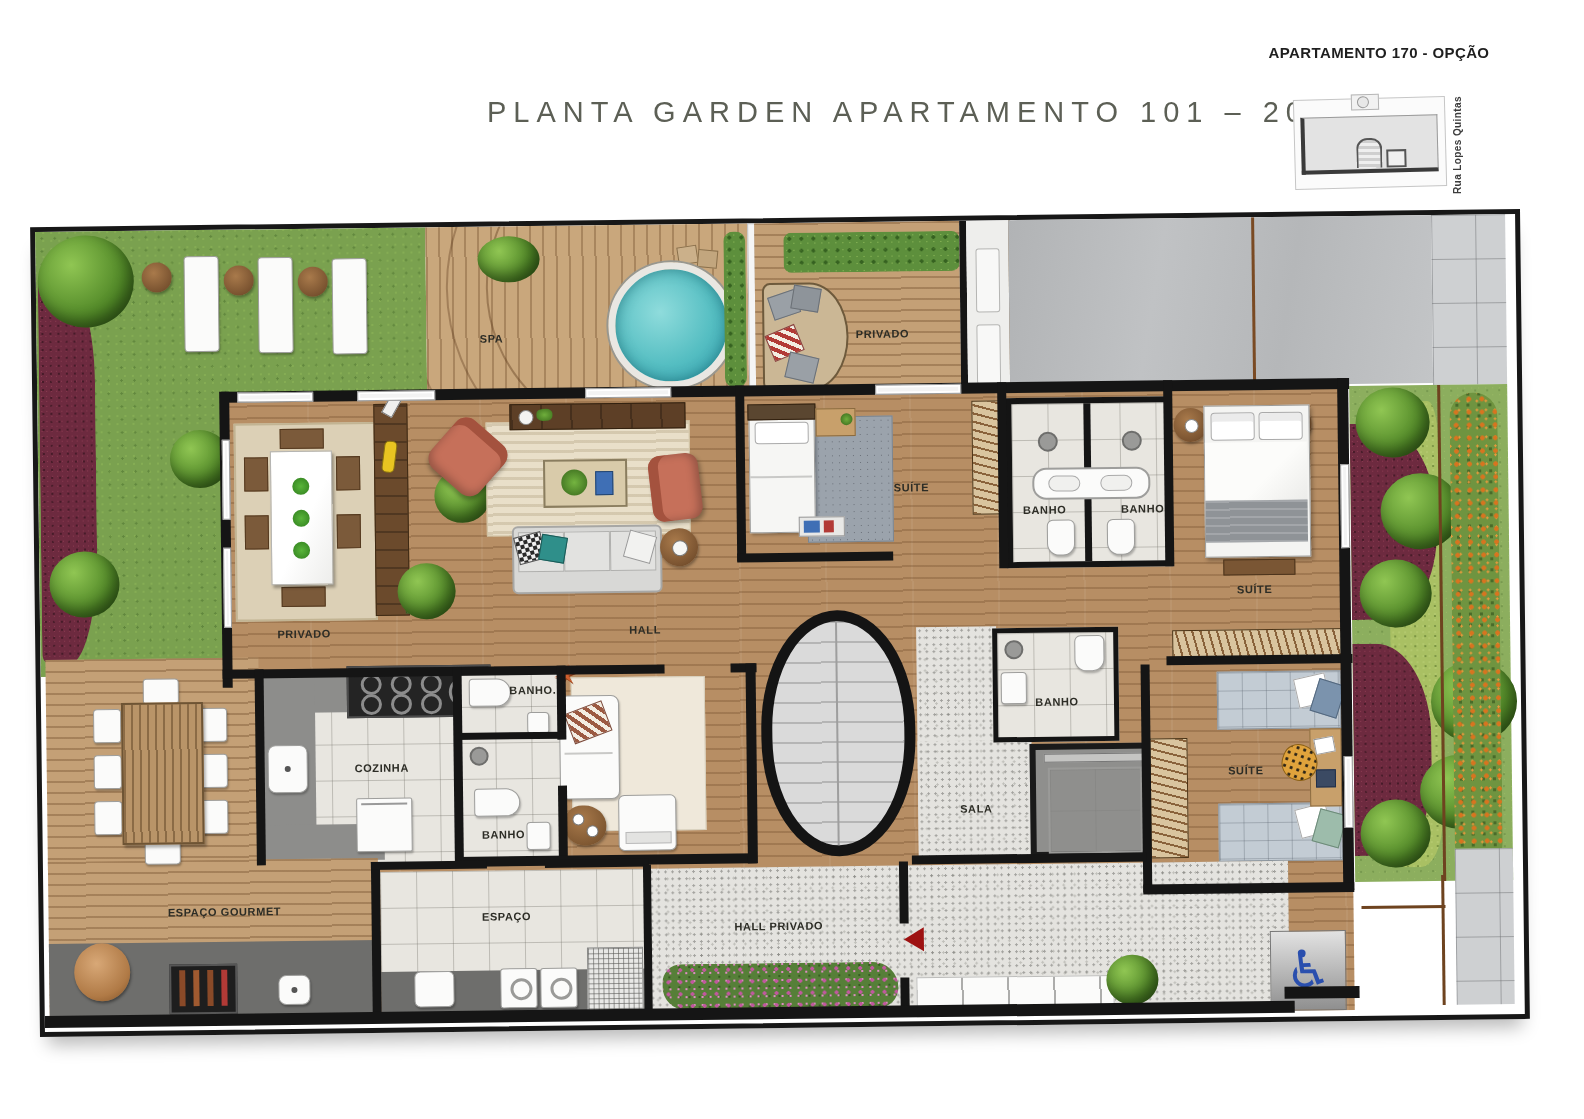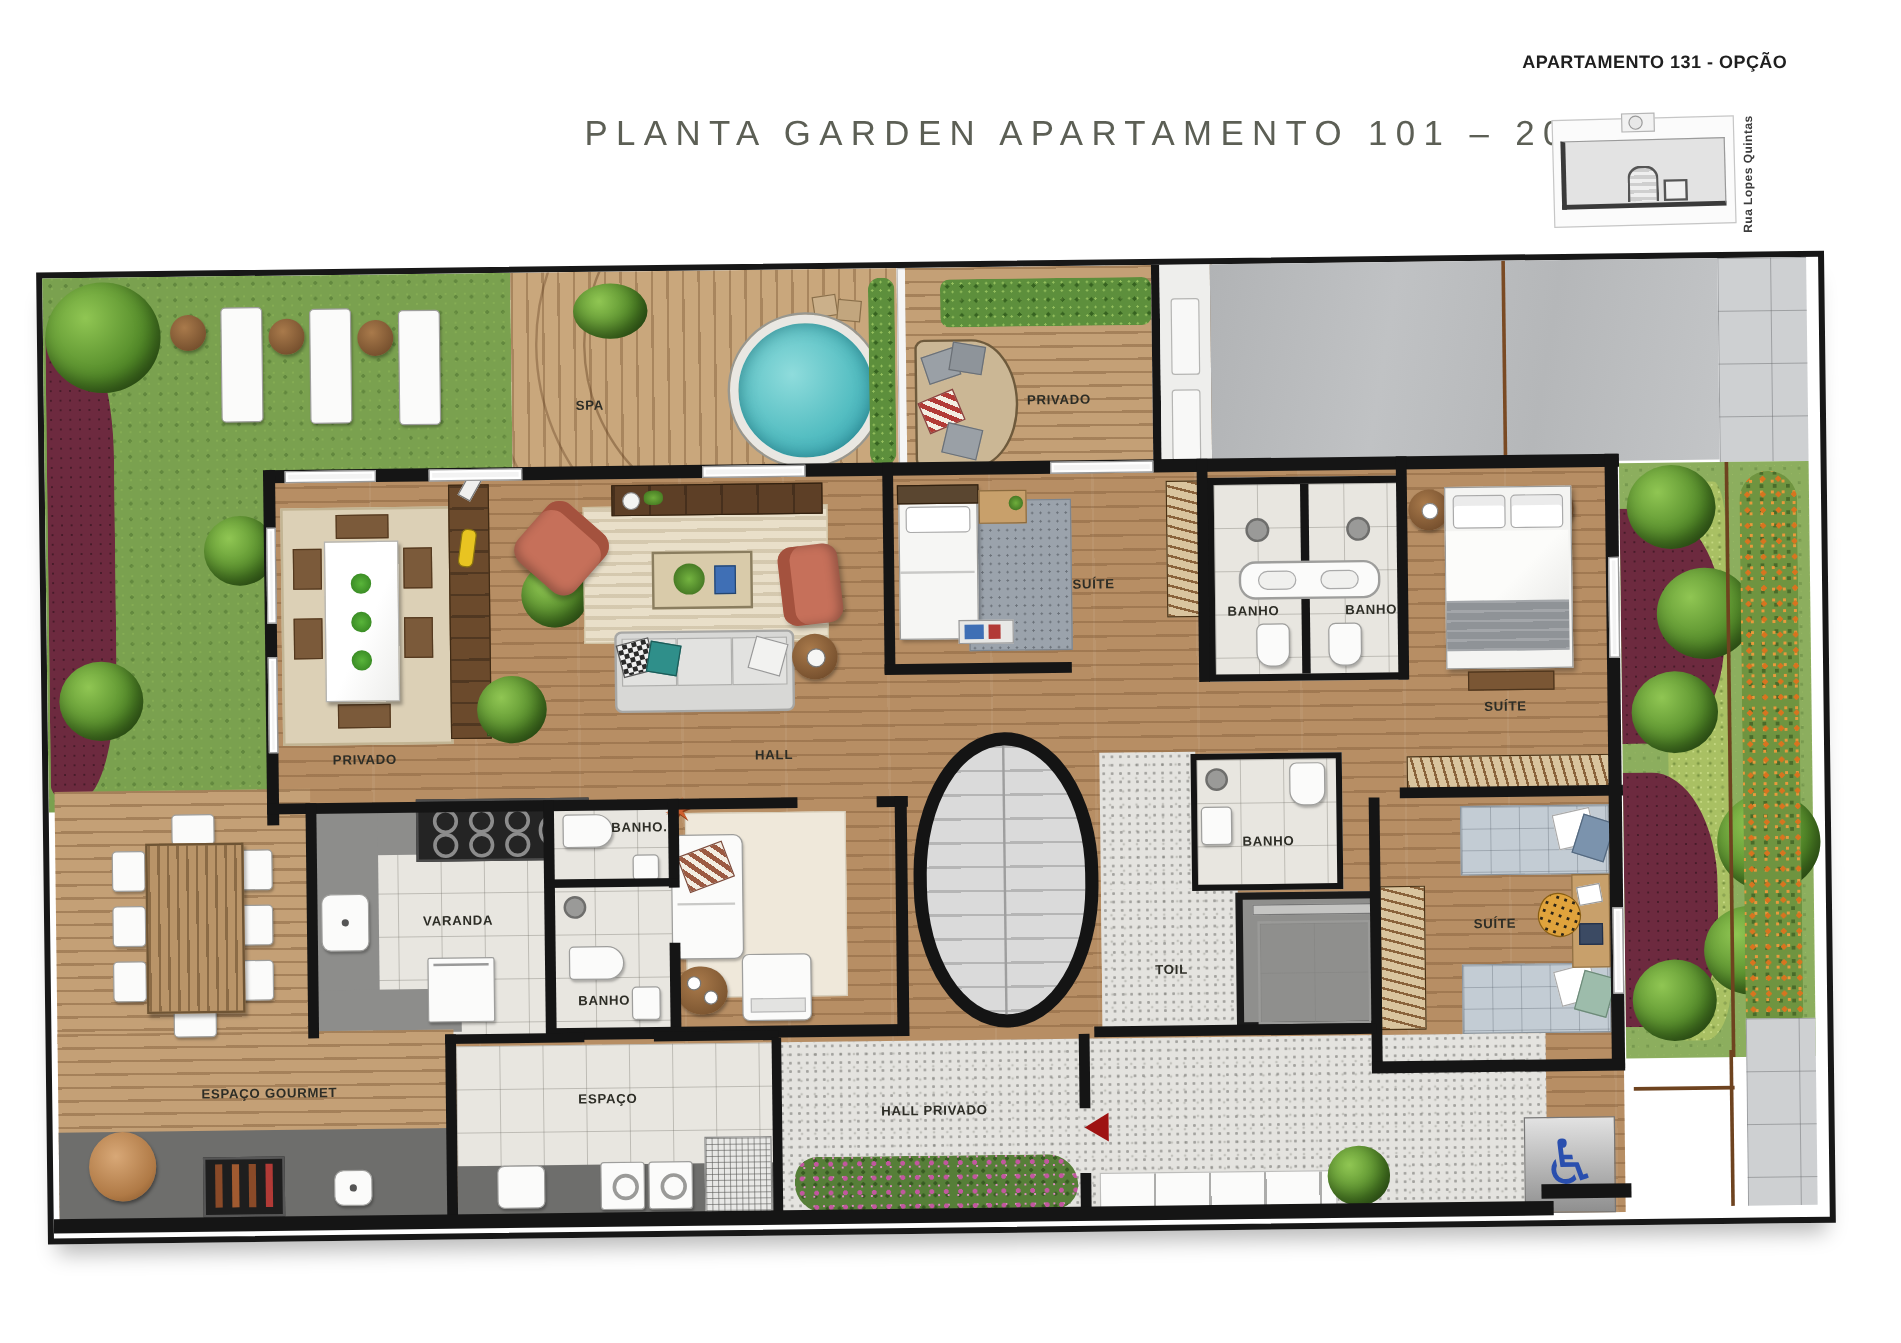--- a/index.html
+++ b/index.html
@@ -68,21 +68,21 @@
   .woodfurn{background:radial-gradient(circle at 40% 35%,#a97a4b,#7a5330 70%,#5d3d20);border-radius:50%;box-shadow:1px 2px 3px rgba(0,0,0,.35);}
 </style>
 </head>
 <body>
 <div id="stage">
 
 <div class="abs" style="left:487px;top:96px;font-size:29px;color:#5c5f55;letter-spacing:7px;font-weight:400;">
   <span>PLANTA GARDEN APARTAMENTO 101 – 207,19M</span><sup style="font-size:16px;">2</sup>
 </div>
 
-<div class="abs" style="left:1267px;top:44px;width:224px;text-align:center;font-weight:bold;font-size:15px;color:#1f1f1f;letter-spacing:.4px;">APARTAMENTO 131 - OPÇÃO</div>
+<div class="abs" style="left:1267px;top:44px;width:224px;text-align:center;font-weight:bold;font-size:15px;color:#1f1f1f;letter-spacing:.4px;">APARTAMENTO 170 - OPÇÃO</div>
 <div class="abs" style="left:1294px;top:94px;width:154px;height:96px;transform:rotate(-1.5deg);">
   <div class="abs" style="left:0;top:4px;width:150px;height:88px;background:#fbfbfb;border:1px solid #c6c6c6;"></div>
   <div class="abs" style="left:58px;top:0;width:26px;height:14px;border:1px solid #b5b5b5;background:#f2f2f2;"></div>
   <div class="abs" style="left:64px;top:2px;width:10px;height:10px;border:1px solid #9a9a9a;border-radius:50%;background:#e8e8e8;"></div>
   <div class="abs" style="left:7px;top:22px;width:132px;height:52px;background:#e3e3e3;border-top:1px solid #9a9a9a;border-right:1px solid #9a9a9a;border-left:4px solid #3a3a3a;border-bottom:4px solid #3a3a3a;"></div>
   <div class="abs" style="left:62px;top:44px;width:22px;height:28px;border:2px solid #555;border-bottom:none;border-radius:11px 11px 0 0;background:repeating-linear-gradient(180deg,#cfcfcf 0 3px,#efefef 3px 6px);"></div>
   <div class="abs" style="left:92px;top:56px;width:16px;height:14px;border:2px solid #555;background:#f0f0f0;"></div>
 </div>
 <div class="abs" style="left:1452px;top:92px;height:102px;writing-mode:vertical-rl;transform:rotate(180deg);
             font-weight:bold;font-size:10px;color:#3c3c3c;letter-spacing:.4px;">Rua Lopes Quintas</div>
@@ -264,21 +264,21 @@
     <div class="abs" style="left:42px;top:26px;width:15px;height:15px;border-radius:50%;border:3px solid #8c8c8c;"></div>
     <div class="abs" style="left:72px;top:26px;width:15px;height:15px;border-radius:50%;border:3px solid #8c8c8c;"></div>
     <div class="abs" style="left:100px;top:10px;width:24px;height:24px;border-radius:50%;border:3px solid #8c8c8c;"></div>
   </div>
   <div class="abs white-furn" style="left:226px;top:516px;width:38px;height:46px;border-radius:8px;">
     <div class="abs" style="left:16px;top:20px;width:6px;height:6px;border-radius:50%;background:#555;"></div>
   </div>
   <div class="abs white-furn" style="left:314px;top:570px;width:54px;height:52px;border-radius:2px;">
     <div class="abs" style="left:4px;top:4px;width:46px;height:2px;background:#999;"></div>
   </div>
-  <div class="abs lbl" style="left:340px;top:540px;">VARANDA</div>
+  <div class="abs lbl" style="left:340px;top:540px;">COZINHA</div>
 
   <div class="abs tile" style="left:418px;top:444px;width:104px;height:190px;"></div>
   <div class="abs white-furn" style="left:428px;top:452px;width:40px;height:26px;border-radius:4px 14px 14px 4px;"></div>
   <div class="abs white-furn" style="left:486px;top:486px;width:20px;height:20px;"></div>
   <div class="abs lbl" style="left:492px;top:464px;">BANHO.</div>
   <div class="abs" style="left:428px;top:520px;width:15px;height:15px;border-radius:50%;background:#9a9a98;border:2px solid #6e6e6c;"></div>
   <div class="abs white-furn" style="left:432px;top:562px;width:44px;height:26px;border-radius:4px 14px 14px 4px;"></div>
   <div class="abs white-furn" style="left:484px;top:596px;width:22px;height:26px;"></div>
   <div class="abs lbl" style="left:461px;top:608px;">BANHO</div>
 
@@ -301,21 +301,21 @@
     <div class="abs" style="left:64px;top:0;width:2px;height:226px;background:#9e9e9e;"></div>
   </div>
 
   <div class="abs granite" style="left:876px;top:406px;width:80px;height:234px;"></div>
   <div class="abs granite" style="left:876px;top:520px;width:114px;height:120px;"></div>
   <div class="abs tile" style="left:952px;top:408px;width:126px;height:114px;border:5px solid #141414;box-sizing:border-box;"></div>
   <div class="abs" style="left:964px;top:420px;width:15px;height:15px;border-radius:50%;background:#9a9a98;border:2px solid #6e6e6c;"></div>
   <div class="abs white-furn" style="left:1034px;top:416px;width:28px;height:34px;border-radius:6px 6px 12px 12px;"></div>
   <div class="abs white-furn" style="left:960px;top:452px;width:24px;height:30px;"></div>
   <div class="abs lbl" style="left:1016px;top:482px;">BANHO</div>
-  <div class="abs lbl" style="left:934px;top:588px;">TOIL</div>
+  <div class="abs lbl" style="left:934px;top:588px;">SALA</div>
   <div class="abs" style="left:988px;top:524px;width:126px;height:114px;border:6px solid #1a1a1a;background:#8f8f8d;box-sizing:border-box;">
     <div class="abs" style="left:8px;top:4px;width:98px;height:7px;background:#c5c5c3;border:1px solid #777;"></div>
     <div class="abs" style="left:12px;top:18px;width:90px;height:82px;background:linear-gradient(135deg,#f7f6f3,#e6e4df);border:2px solid #9a9a98;
       background-image:linear-gradient(rgba(130,130,128,.5) 1px,transparent 1px),linear-gradient(90deg,rgba(130,130,128,.5) 1px,transparent 1px);background-size:45px 41px;"></div>
   </div>
 
   <div class="abs hatch2" style="left:1108px;top:520px;width:36px;height:118px;"></div>
   <div class="abs" style="left:1176px;top:454px;width:122px;height:56px;background:#c3ccd4;border:1px solid #8a939b;
               background-image:linear-gradient(rgba(90,100,110,.35) 1px,transparent 1px),linear-gradient(90deg,rgba(90,100,110,.35) 1px,transparent 1px);background-size:24px 18px;">
     <div class="abs" style="left:78px;top:4px;width:30px;height:28px;background:#fff;border:1px solid #aaa;transform:rotate(-12deg);"></div>

